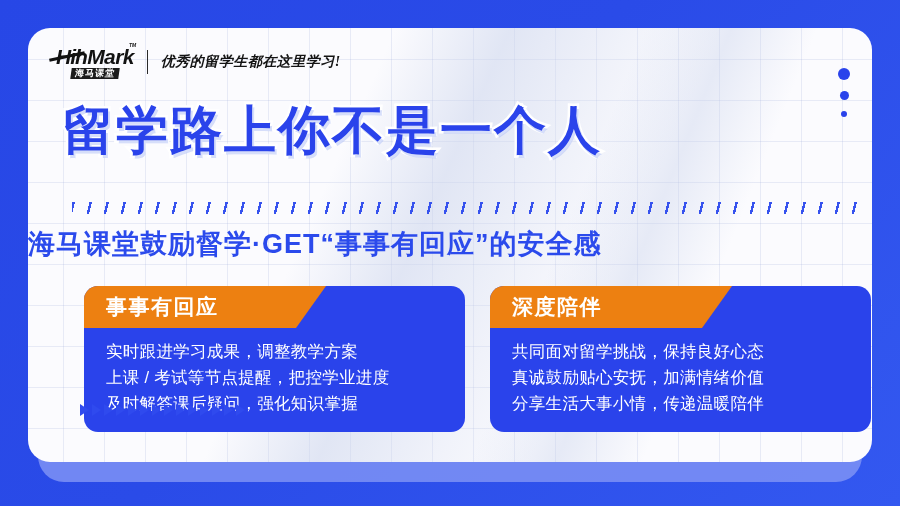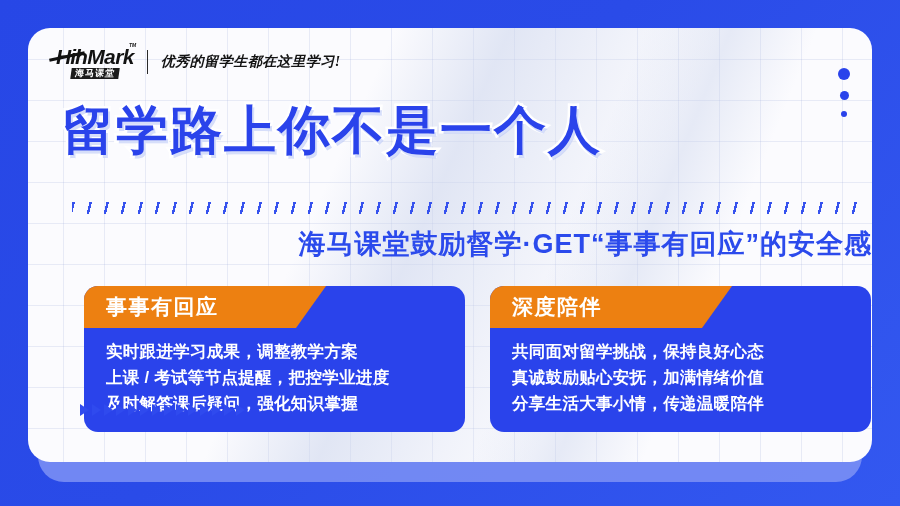--- a/index.html
+++ b/index.html
@@ -186,21 +186,21 @@
     background-repeat: repeat-x;
     background-position: 0 2px;
   }
 
   
   .subtitle {
     position: absolute;
     left: 0;
     right: 0;
     top: 198px;
-    text-align: right;
+    text-align: left;
     font-size: 27px;
     font-weight: bold;
     color: #2B4AEC;
     letter-spacing: 1px;
     white-space: nowrap;
   }
 
   
   .cards {
     position: absolute;
@@ -240,21 +240,20 @@
   }
   .card-body {
     padding: 6px 20px 0 22px;
   }
   .card-line {
     font-size: 16.5px;
     color: #FFFFFF;
     line-height: 26px;
     letter-spacing: .3px;
     white-space: nowrap;
-    font-weight: bold;
   }
 
   
   .arrow-row {
     position: absolute;
     left: 52px;
     bottom: 46px;
     display: flex;
     gap: 3px;
   }

